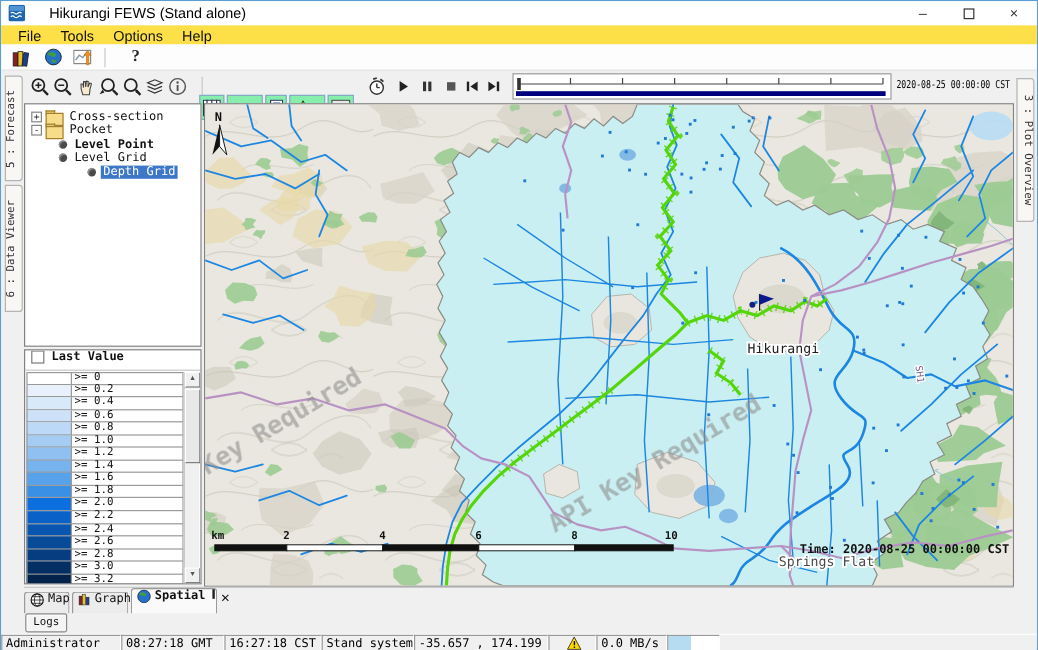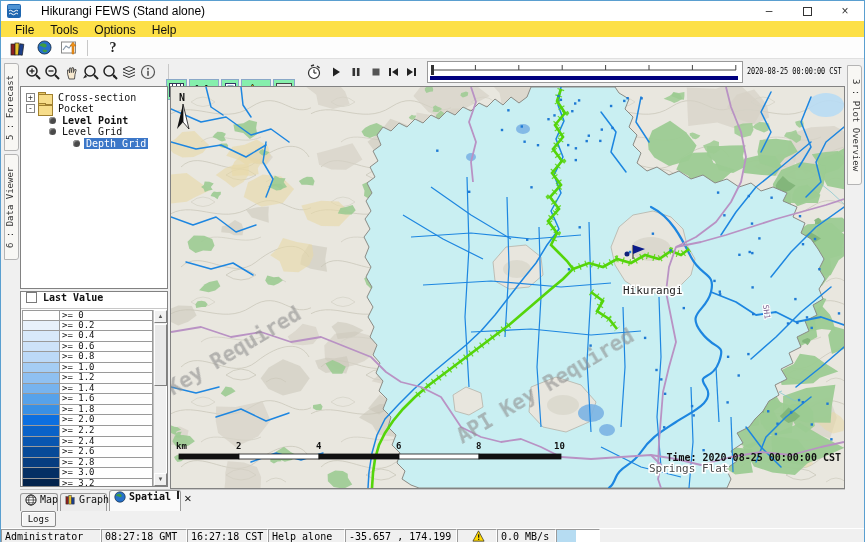--- a/index.html
+++ b/index.html
@@ -816,21 +816,21 @@
       </div>
     </div>
     <div class="dock-strip">
       <div class="dock-tab-right" style="top:6px; height:120px;">3 : Plot Overview</div>
     </div>
   </div>
   <div class="statusbar" id="statusBar">
       <div class="sb-cell" style="width: 100px;">Administrator</div>
       <div class="sb-cell" style="width: 86px;">08:27:18 GMT</div>
       <div class="sb-cell" style="width: 81px;">16:27:18 CST</div>
-      <div class="sb-cell" style="width: 77px;">Help alone</div>
+      <div class="sb-cell" style="width: 77px;">Stand system</div>
       <div class="sb-cell" style="width: 112px;">-35.657 , 174.199</div>
       <div class="sb-cell" style="width: 40px; justify-content: center;">
         <svg width="13" height="12" viewBox="0 0 15 14">
           <path d="M7.5,1 L14,13 1,13z" fill="#ffd800" stroke="#222" stroke-width="0.8"></path>
           <rect x="7" y="5" width="1.4" height="4" fill="#111"></rect>
           <rect x="7" y="10.2" width="1.4" height="1.4" fill="#111"></rect>
         </svg>
       </div>
       <div class="sb-cell" style="width: 59px;">0.0 MB/s</div>
       <div class="sb-cell mem-cell" style="width: 42px; padding-left: 42px;">2.5 GB</div>

